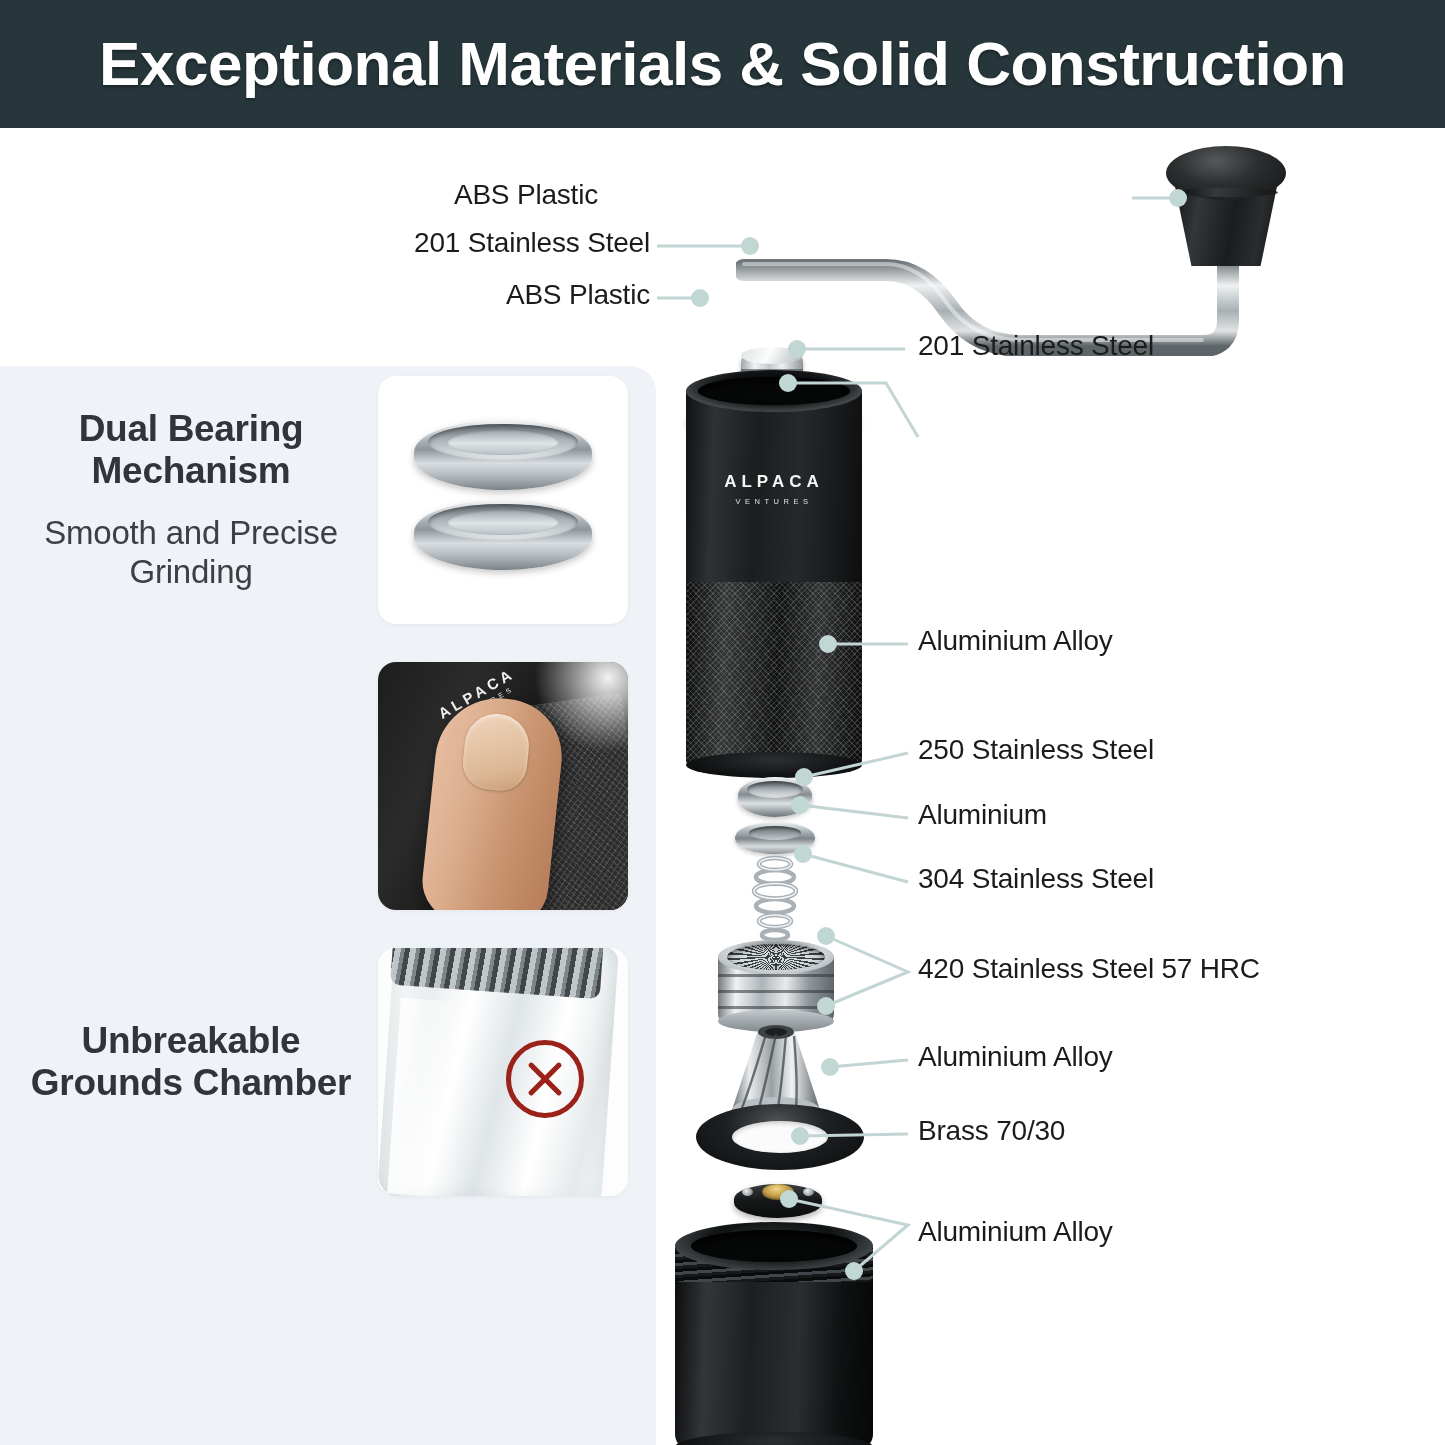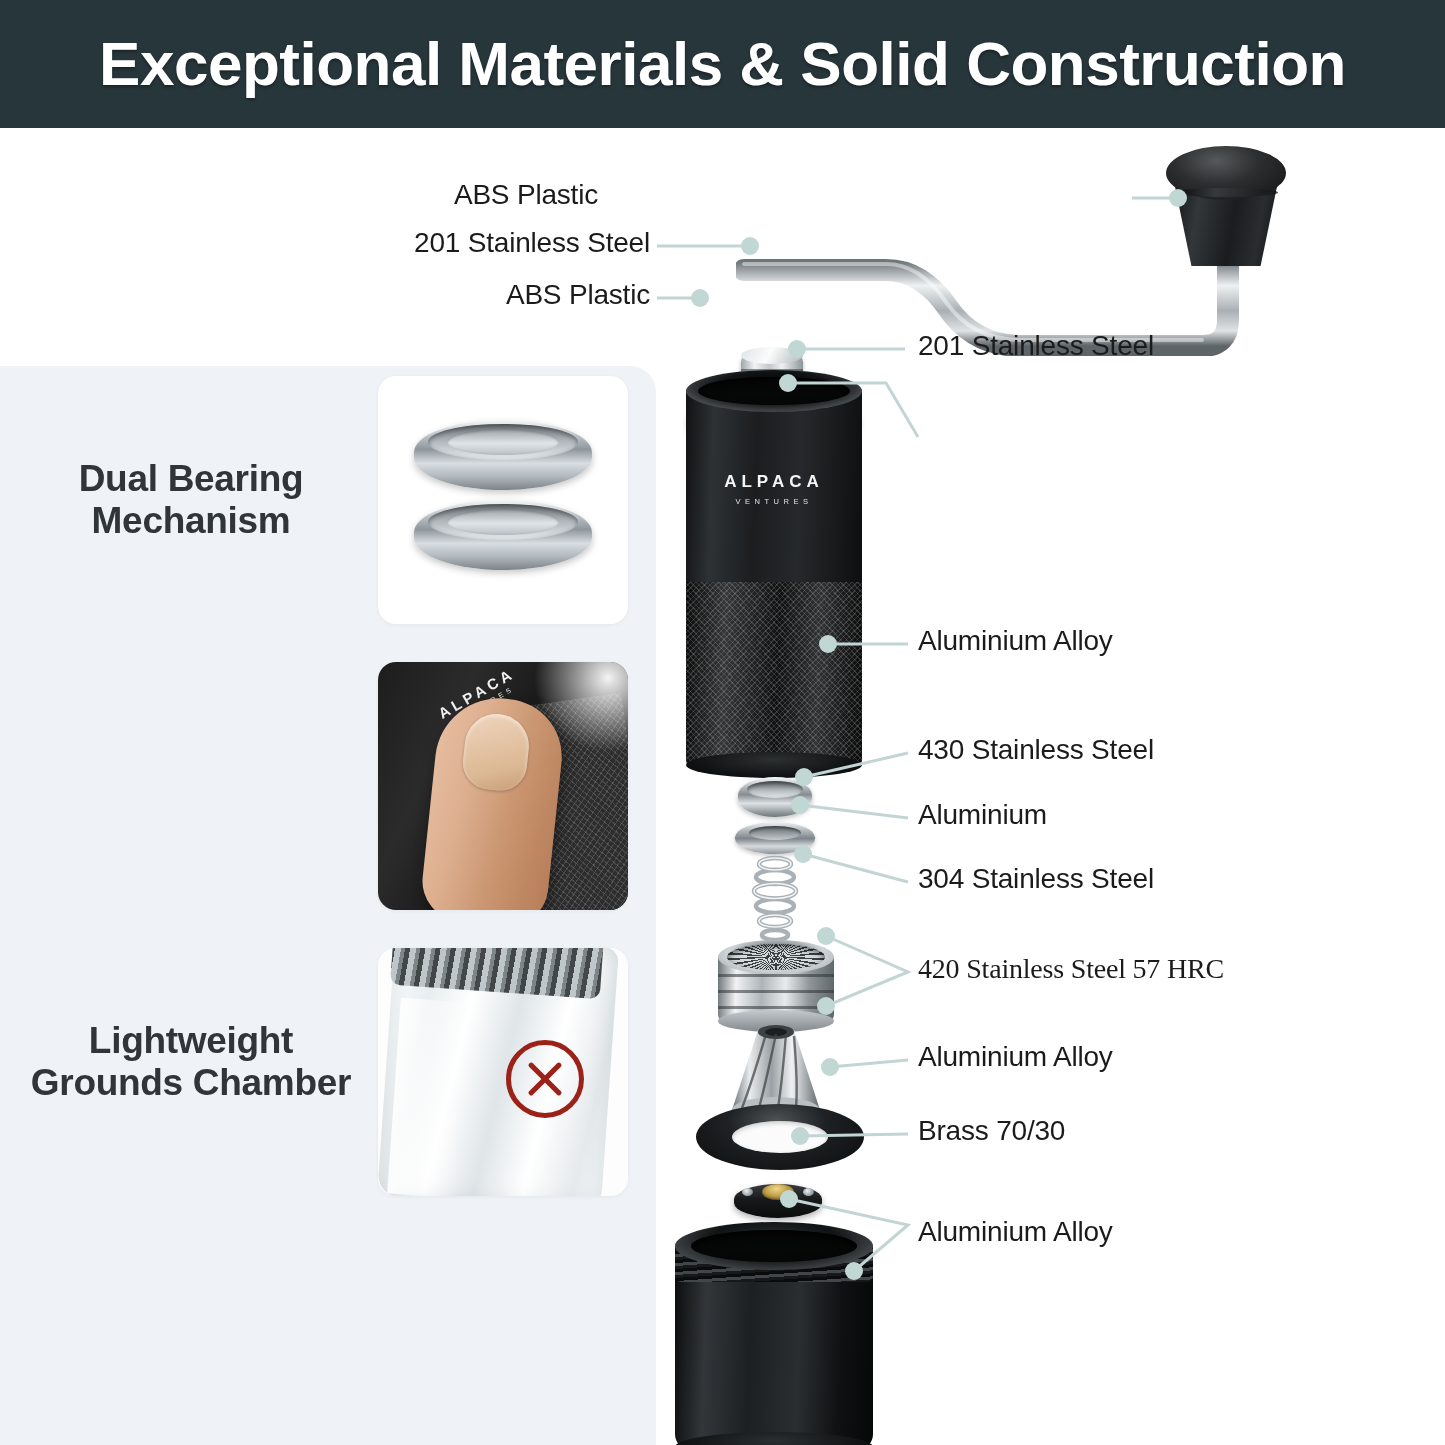--- a/index.html
+++ b/index.html
@@ -375,20 +375,22 @@
   <div class="header">
     <div class="header-title">Exceptional Materials &amp; Solid Construction</div>
   </div>
 
   <div class="left-panel">
 
     <div class="feature" style="top:4px;">
       <div class="feature-text">
         <div class="feature-title">Dual Bearing
 Mechanism</div>
+        <div class="feature-sub">Smooth and
+Precise Grinding</div>
       </div>
       <div class="feature-img">
         <div class="bearing b1"></div>
         <div class="bearing b2"></div>
       </div>
     </div>
 
     <div class="feature" style="top:290px;">
       <div class="feature-text">
       </div>
@@ -403,21 +405,21 @@
           </div>
           <div class="thumb">
             <div class="nail"></div>
           </div>
         </div>
       </div>
     </div>
 
     <div class="feature" style="top:576px;">
       <div class="feature-text">
-        <div class="feature-title">Lightweight
+        <div class="feature-title">Unbreakable
 Grounds
 Chamber</div>
         <div class="feature-sub"></div>
       </div>
       <div class="feature-img">
         <div class="jar-scene">
           <div class="jar-body"></div>
           <div class="jar-neck"></div>
           <div class="jar-shade"></div>
           <div class="no-badge"></div>
@@ -579,27 +581,27 @@
 
     <div class="label left" style="left:650px; top:226px; width:420px; transform:translateX(-100%);">201 Stainless Steel</div>
 
     <div class="label left" style="left:650px; top:278px; width:330px; transform:translateX(-100%);">ABS Plastic</div>
 
     <div class="label right" style="left:918px; top:329px;">201 Stainless Steel</div>
 
 
     <div class="label right" style="left:918px; top:624px;">Aluminium Alloy</div>
 
-    <div class="label right" style="left:918px; top:733px;">430 Stainless Steel</div>
+    <div class="label right" style="left:918px; top:733px;">250 Stainless Steel</div>
 
     <div class="label right" style="left:918px; top:798px;">Aluminium</div>
 
     <div class="label right" style="left:918px; top:862px;">304 Stainless Steel</div>
 
-    <div class="label right" style="left:918px; top:952px;font-family:Liberation Serif, serif;">420 Stainless Steel 57 HRC</div>
+    <div class="label right" style="left:918px; top:952px;">420 Stainless Steel 57 HRC</div>
 
     <div class="label right" style="left:918px; top:1040px;">Aluminium Alloy</div>
 
     <div class="label right" style="left:918px; top:1114px;">Brass 70/30</div>
 
     <div class="label right" style="left:918px; top:1215px;">Aluminium Alloy</div>
   </div>
 
 </div>
 

